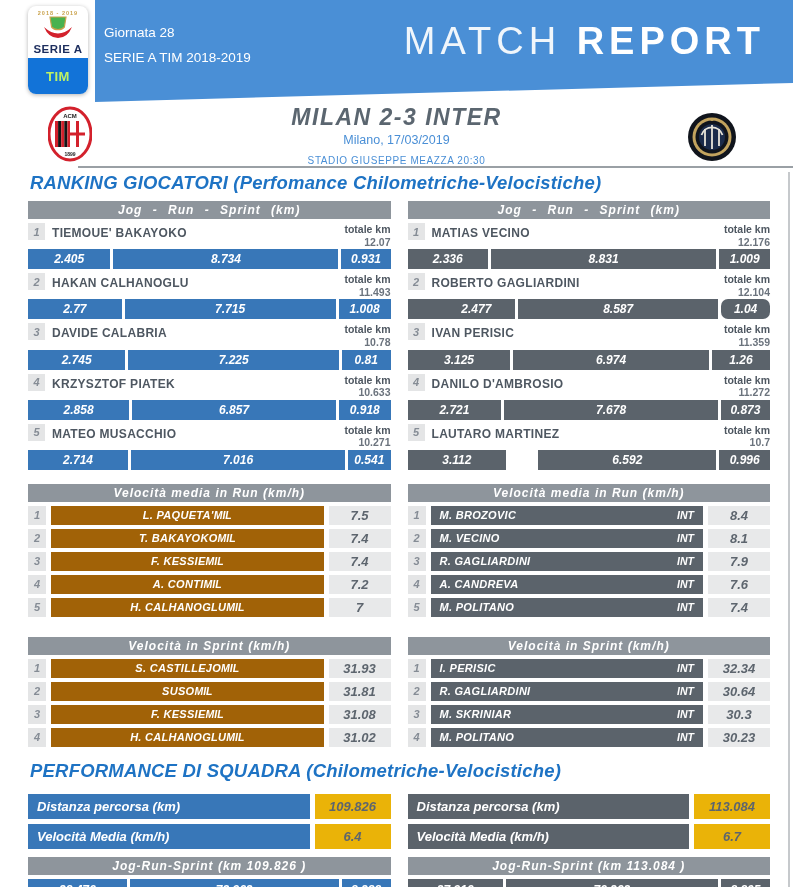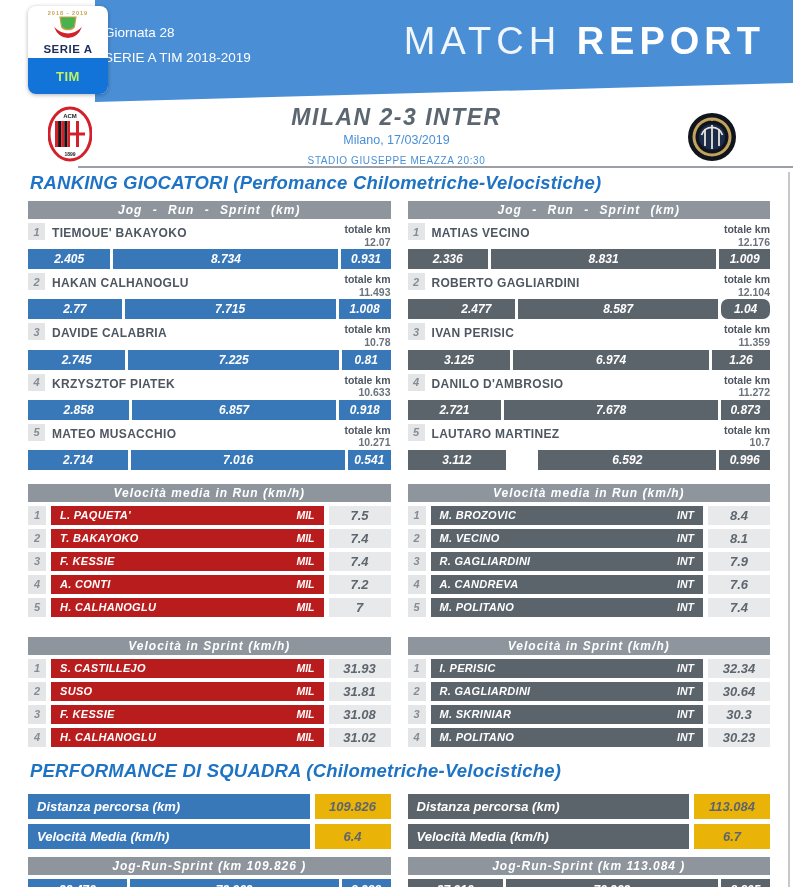--- a/index.html
+++ b/index.html
@@ -3,21 +3,21 @@
 <meta charset="utf-8">
 <style>
   html,body{margin:0;padding:0;background:#fff;}
   .page{position:relative;width:793px;height:887px;background:#fff;overflow:hidden;
         font-family:"Liberation Sans",sans-serif;color:#4e5660;}
 
   
   .banner{position:absolute;top:0;left:0;right:0;height:112px;}
   .banner-blue{position:absolute;left:95px;top:0;right:0;bottom:0;background:#4a8fd6;
                clip-path:polygon(0 0,100% 0,100% 74%,0 91%);}
-  .badge{position:absolute;left:28px;top:6px;width:80px;height:88px;background:#fff;
+  .badge{position:absolute;left:28px;top:6px;width:60px;height:88px;background:#fff;
          border-radius:8px;box-shadow:0 1px 4px rgba(0,0,0,.3);z-index:3;
          display:flex;flex-direction:column;align-items:center;overflow:hidden;}
   .badge-years{font-size:5.5px;color:#c9a24b;font-weight:bold;margin-top:4px;letter-spacing:1px;}
   .badge-league{font-size:11.5px;font-weight:bold;color:#1d2e5e;letter-spacing:.5px;margin-top:1px;}
   .badge-tim{margin-top:3px;width:100%;flex:1;background:#1273d8;color:#bef264;
              display:flex;align-items:center;justify-content:center;font-weight:bold;font-size:13px;letter-spacing:.5px;}
   .giornata{position:absolute;left:104px;top:25px;color:#fff;font-size:13.5px;z-index:2;}
   .season{position:absolute;left:104px;top:50px;color:#fff;font-size:13.5px;z-index:2;}
   .report-title{position:absolute;right:28px;top:20px;color:#fff;font-size:38px;letter-spacing:5px;z-index:2;white-space:nowrap;}
   .report-title .light{font-weight:normal;opacity:.92;}
@@ -60,21 +60,21 @@
   .seg + .seg{margin-left:3px;}
   .mil .seg{background:#3877b8;}
   .int .seg{background:#5b636b;}
   .blk{margin-bottom:14px;}
 
   
   .v-row{display:flex;align-items:stretch;height:19px;margin-top:4px;}
   .v-num{width:18px;flex:0 0 18px;height:auto;}
   .v-bar{flex:1;margin-left:5px;display:flex;align-items:center;justify-content:space-between;
          padding:0 9px;color:#fff;font-weight:bold;font-style:italic;}
-  .v-bar.mil{background:#b91c1c;}
+  .v-bar.mil{background:#a16207;justify-content:center;}
   .v-bar.int{background:#5b636b;}
   .v-name{font-size:11px;letter-spacing:.3px;}
   .v-team{font-size:10.5px;}
   .v-val{width:62px;flex:0 0 62px;margin-left:5px;background:#e8e9ea;color:#5d656e;
          font-weight:bold;font-style:italic;font-size:13px;
          display:flex;align-items:center;justify-content:center;}
   .vblk{margin-bottom:20px;}
   .sblk{margin-bottom:13px;}
 
   

